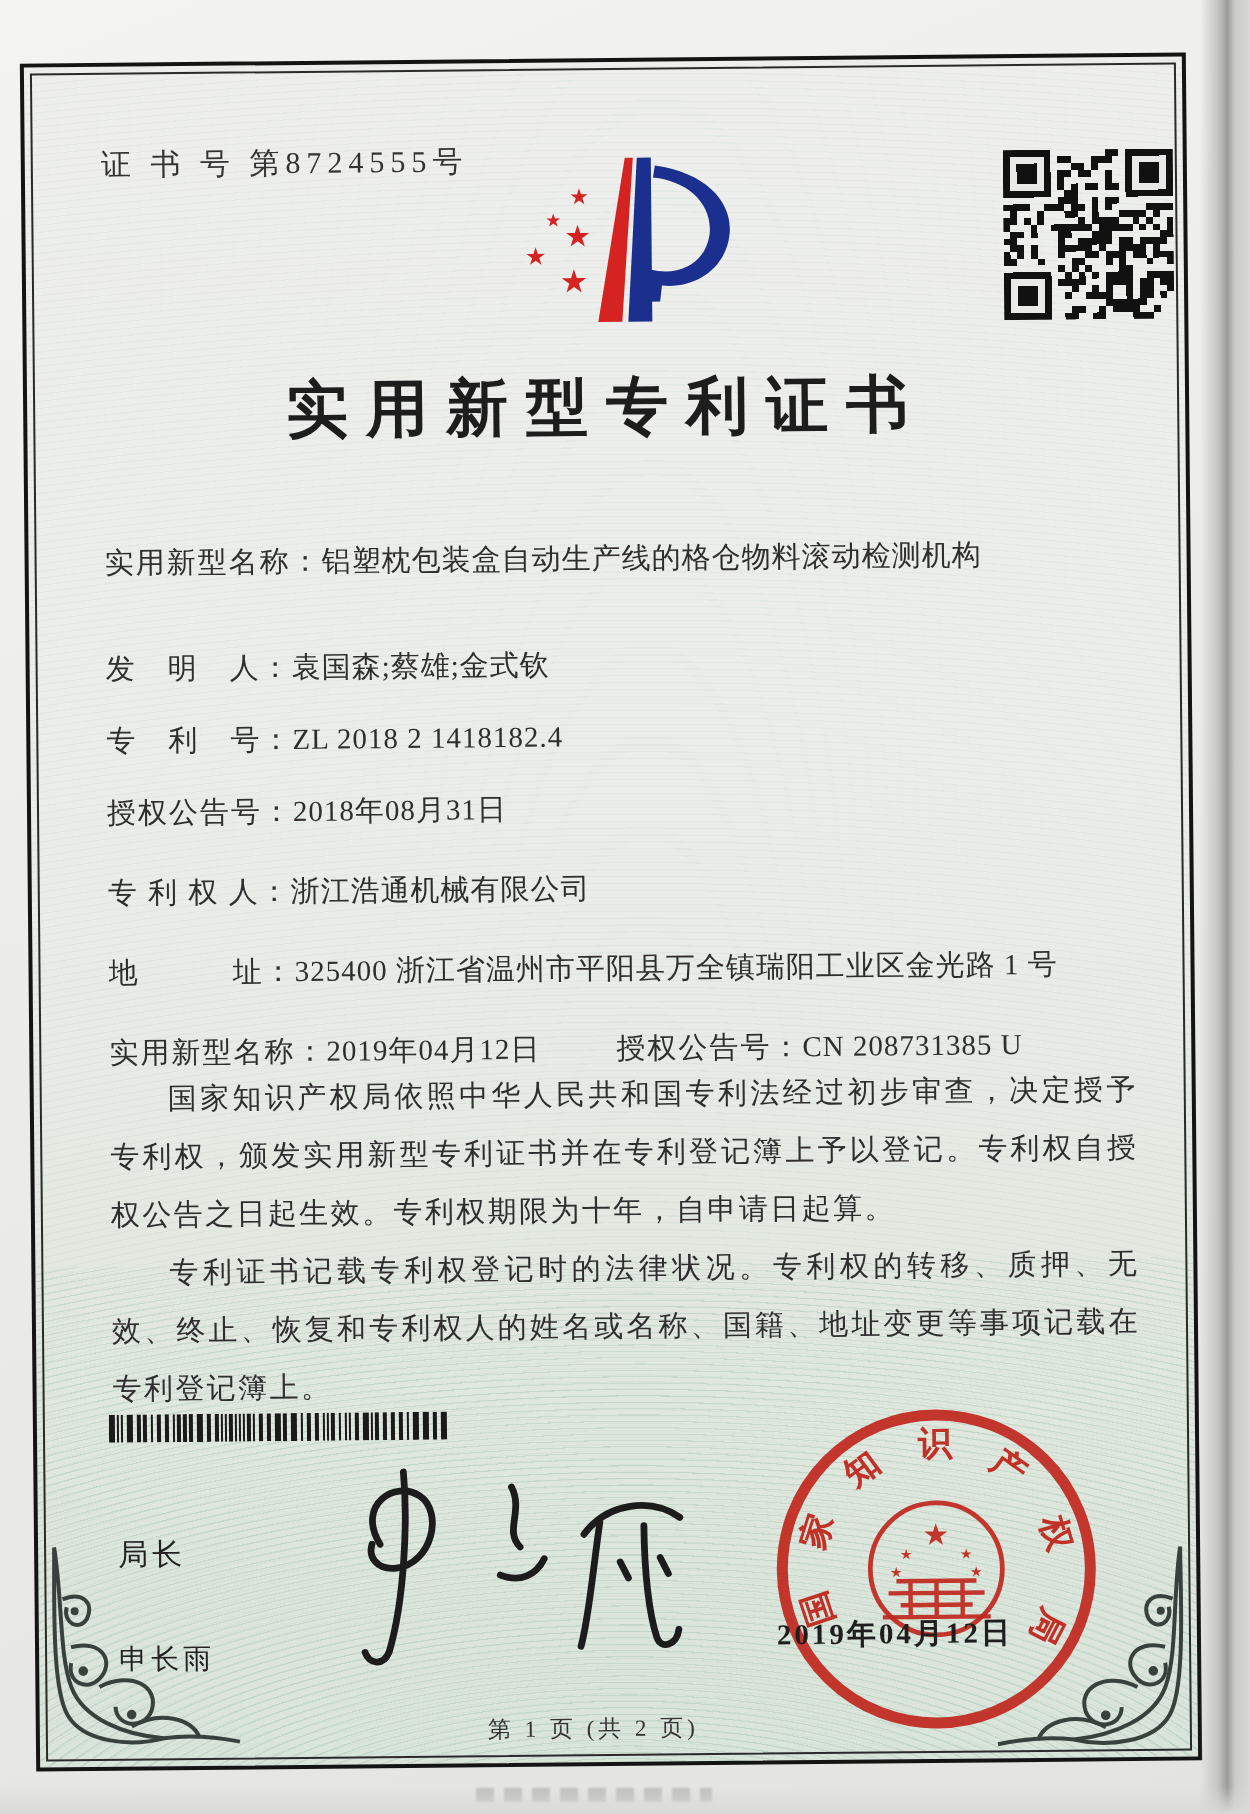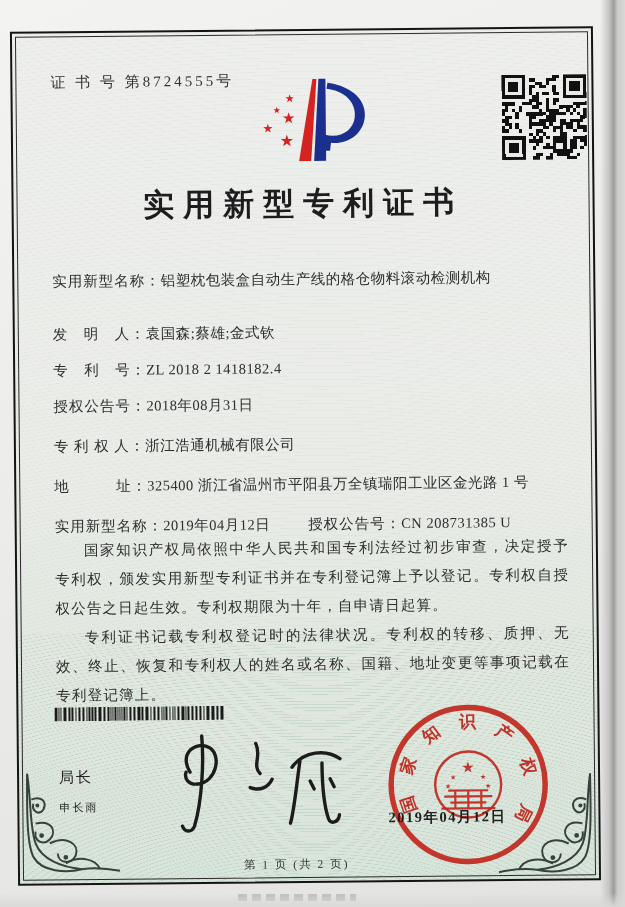--- a/index.html
+++ b/index.html
@@ -29,21 +29,21 @@
   .fields{position:absolute;left:38px;top:0;width:512px;}
   .frow{position:absolute;left:0;font-size:14.5px;color:#2e2e2e;letter-spacing:.5px;white-space:nowrap;}
   .frow .lab{letter-spacing:1px;}
   .grant-no{margin-left:38px;}
   .paras{position:absolute;left:38px;top:503px;width:514px;font-size:14.5px;line-height:29px;
          color:#2e2e2e;text-align:justify;letter-spacing:1.2px;}
   .paras p{margin:0;text-indent:2em;}
   .barcode{position:absolute;left:36px;top:674px;width:172px;height:14px;}
   .signer-title{position:absolute;left:40px;top:735px;font-size:15px;letter-spacing:2px;color:#222;
       font-family:Liberation Sans, sans-serif;}
-  .signer-name{position:absolute;left:40px;top:767px;font-size:11px;letter-spacing:2px;color:#222;
+  .signer-name{position:absolute;left:40px;top:788px;font-size:14px;letter-spacing:2px;color:#222;
       font-family:"Liberation Sans","DejaVu Sans",sans-serif;}
   .signature{position:absolute;left:145px;top:698px;}
   .seal{position:absolute;left:354px;top:655px;}
   .seal-date{position:absolute;left:369px;top:778px;font-size:14.5px;color:#1e1e1e;
       letter-spacing:1.5px;font-weight:bold;white-space:nowrap;}
   .flourish{position:absolute;}
   .fl-left{left:2px;top:736px;}
   .fl-right{right:2px;top:741px;transform:scaleX(-1);}
   .page-footer{position:absolute;left:224px;top:826px;font-size:11.5px;letter-spacing:2px;color:#333;}
   .cut-text{position:absolute;left:238px;top:894px;width:118px;height:7px;opacity:.45;

